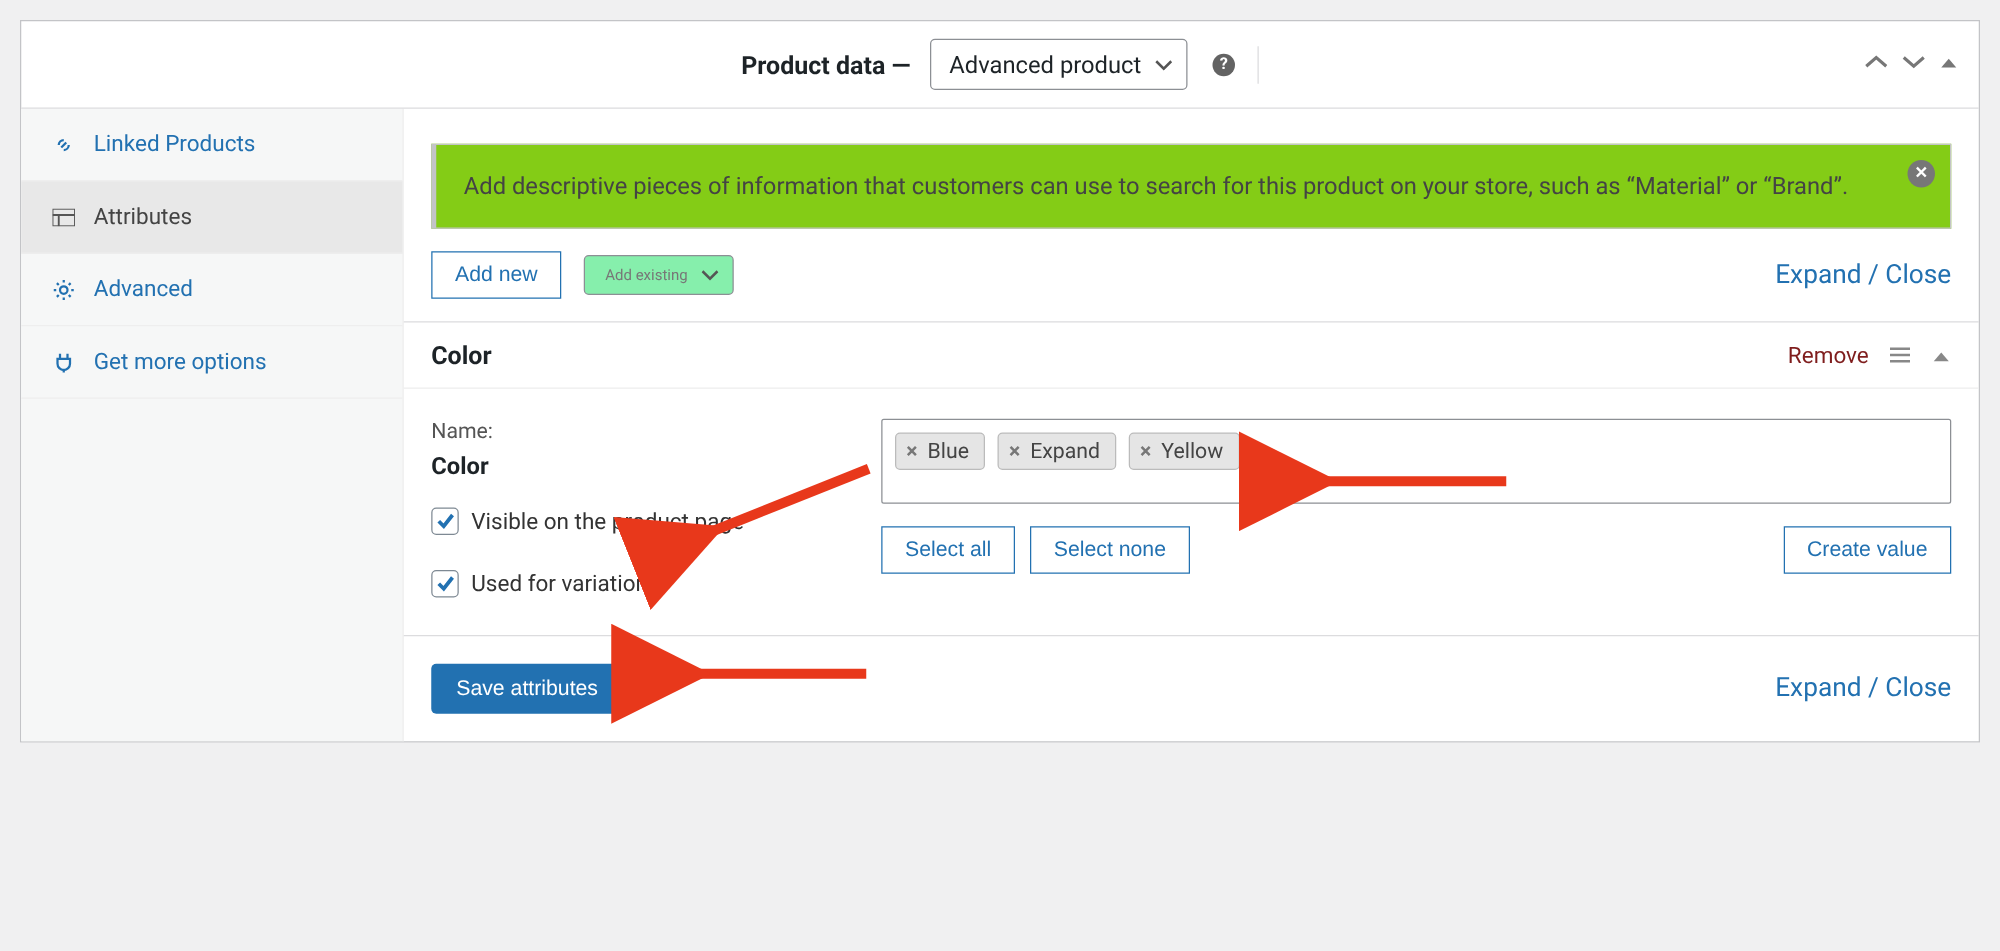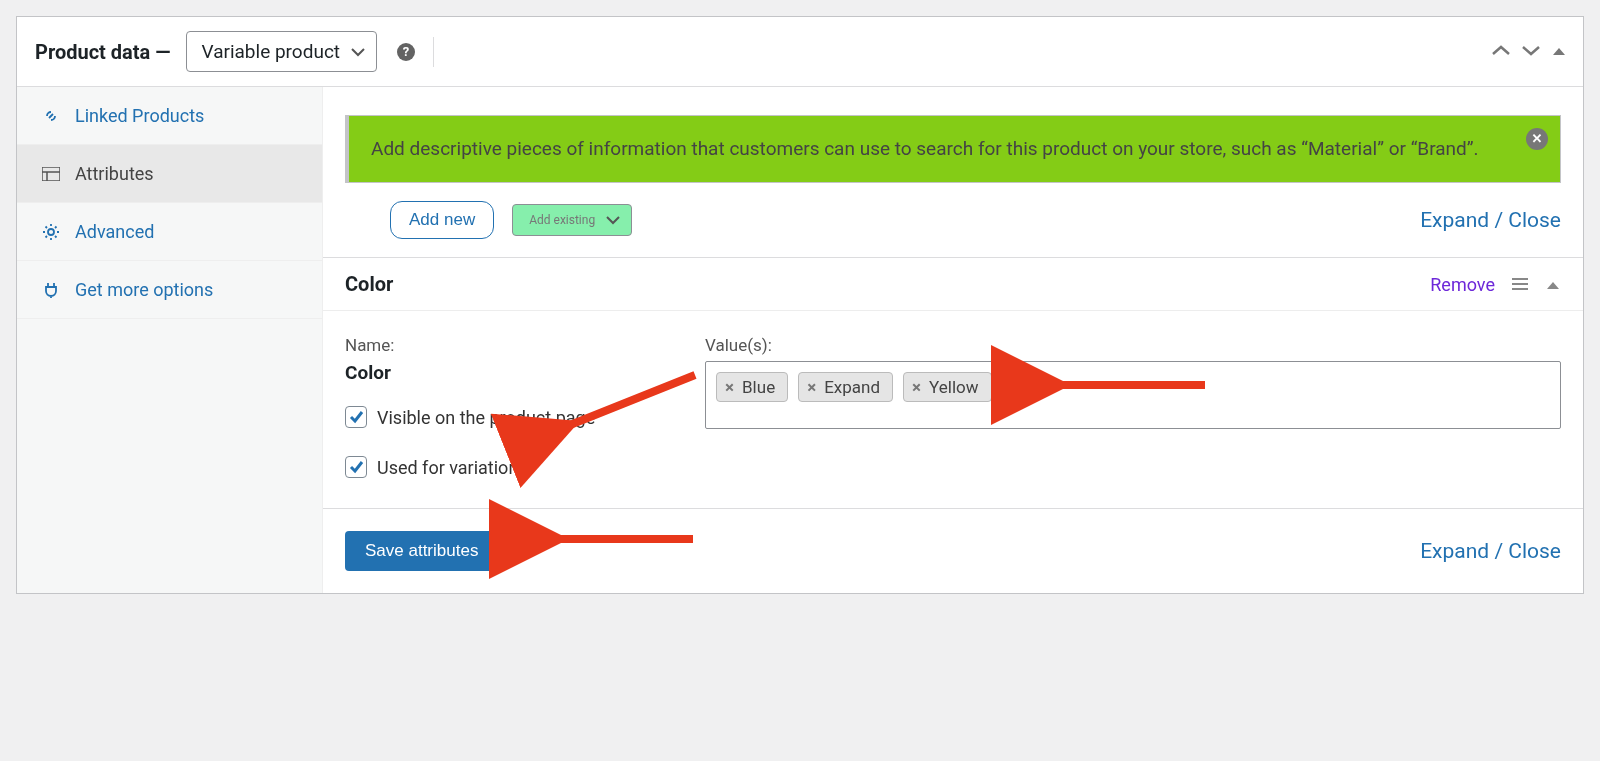--- a/index.html
+++ b/index.html
@@ -1,44 +1,44 @@
 <!DOCTYPE html>
 <html><head>
 <meta charset="utf-8">
 <style>
   * { box-sizing: border-box; margin: 0; padding: 0; }
   body { background: #f0f0f1; font-family: -apple-system, BlinkMacSystemFont, "Segoe UI", Roboto, sans-serif; padding: 16px; font-size: 15px; color: #1d2327; }
   .panel { background: #fff; border: 1px solid #c3c4c7; }
-  .panel-header { display: flex; align-items: center; padding: 14px 18px; border-bottom: 1px solid #dcdcde; position: relative; }
+  .panel-header { display: flex; align-items: center; padding: 14px 18px; border-bottom: 1px solid #dcdcde; position: relative; justify-content: center; }
   .panel-title { font-weight: 700; font-size: 20px; }
   .product-type-select { margin-left: 10px; border: 1px solid #8c8f94; padding: 8px 36px 8px 14px; font-size: 19px; border-radius: 4px; background: #fff; cursor: pointer; position: relative; }
   .select-wrap { position: relative; display: inline-block; margin-left: 6px; }
   .select-caret { position: absolute; right: 12px; top: 50%; transform: translateY(-50%); pointer-events: none; }
   .help-q { margin-left: 20px; width: 18px; height: 18px; background: #636363; color: #fff; border-radius: 50%; font-size: 13px; font-weight: 700; display: flex; align-items: center; justify-content: center; cursor: pointer;}
   .divider-v { margin-left: 18px; width: 1px; height: 30px; background: #dcdcde;}
   .header-controls { position: absolute; right: 16px; display: flex; gap: 10px; color: #777; }
   .header-controls span { cursor: pointer; font-size: 18px;}
   .body { display: flex; }
   .sidebar { width: 306px; background: #f6f7f7; border-right: 1px solid #eee;}
   .tab { display: flex; align-items: center; gap: 14px; padding: 18px 24px; border-bottom: 1px solid #eee; color: #2271b1; cursor: pointer; font-size: 18px;}
   .tab.active { background: #e8e8e8; color: #444; }
   .tab .icon { width: 20px; height: 20px; display: flex; align-items: center; justify-content: center; color: #2271b1;}
   .tab.active .icon { color: #555;}
   .main { flex: 1; position: relative;}
   .info-box { margin: 28px 22px 18px 22px; border: 1px solid #c3c4c7; border-left: 4px solid #c3c4c7; padding: 18px 44px 18px 22px; font-size: 19px; line-height: 1.6; color: #444; position: relative; background: #84cc16;}
   .info-box .dismiss { position: absolute; right: 12px; top: 12px; width: 22px; height: 22px; background: #777; border-radius: 50%; color: #fff; display: flex; align-items: center; justify-content: center; font-size: 13px; cursor: pointer; font-weight: 700;}
   .toolbar { display: flex; align-items: center; gap: 12px; margin: 0 22px 18px 22px; position: relative;}
-  .btn-secondary { border: 1px solid #2271b1; color: #2271b1; background: #fff; padding: 8px 18px; font-size: 17px; border-radius: 12px; cursor: pointer; margin-left: 45px;}
+  .btn-secondary { border: 1px solid #2271b1; color: #2271b1; background: #fff; padding: 8px 18px; font-size: 17px; border-radius: 0; cursor: pointer;}
   .select-like { border: 1px solid #8c8f94; padding: 8px 36px 8px 16px; font-size: 12px; border-radius: 4px; color: #777; background: #86efac; cursor: pointer;}
   .expand-close { position: absolute; right: 0; color: #2271b1; font-size: 21px;}
   .expand-close a { color: #2271b1; cursor: pointer;}
   .attr-block { border-top: 1px solid #dcdcde;}
   .attr-header { display: flex; align-items: center; padding: 14px 22px; font-weight: 700; font-size: 20px; border-bottom: 1px solid #ededed;}
   .attr-header .right { margin-left: auto; display: flex; align-items: center; gap: 16px;}
-  .remove-link { color: #6d28d9; font-weight: 400; font-size: 18px; cursor: pointer;}
+  .remove-link { color: #7f1d1d; font-weight: 400; font-size: 18px; cursor: pointer;}
   .drag-handle { color: #888; cursor: move;}
   .toggle-tri { color: #888; cursor: pointer;}
   .attr-body { display: flex; padding: 24px 22px 30px 22px; gap: 40px;}
   .attr-left { width: 320px; position: relative;}
   .attr-right { flex: 1; position: relative;}
   .lbl { color: #555; font-size: 17px; margin-bottom: 6px;}
   .name-val { font-weight: 700; font-size: 19px; margin-bottom: 22px;}
   .chk-row { display: flex; align-items: center; gap: 10px; margin: 20px 0 0 0; font-size: 18px; color: #333;}
   .chk { width: 22px; height: 22px; border: 1px solid #7e8993; border-radius: 4px; display: flex; align-items: center; justify-content: center; background: #fff; cursor: pointer;}
   .chk svg { stroke: #2271b1; stroke-width: 3; fill: none;}
@@ -54,21 +54,21 @@
 </style>
 </head>
 <body>
 
 <div class="panel">
 
   <div class="panel-header">
     <span class="panel-title">Product data —</span>
     <div class="select-wrap">
       <div class="product-type-select">
-        <span>Variable product</span>
+        <span>Advanced product</span>
       </div>
       <span class="select-caret">
         <svg width="14" height="10" viewBox="0 0 14 10">
             <path d="M1 2 L7 8 L13 2" stroke="#555" stroke-width="2" fill="none"></path>
           </svg>
       </span>
     </div>
     <div class="help-q">?</div>
     <div class="divider-v"></div>
     <div class="header-controls">
@@ -192,21 +192,20 @@
               <div class="chk">
                 <svg width="16" height="16" viewBox="0 0 16 16">
                     <path d="M3 8 L7 12 L14 3"></path>
                   </svg>
               </div>
               <span>Used for variations</span>
             </div>
           </div>
 
           <div class="attr-right">
-            <div class="lbl">Value(s):</div>
             <div class="tag-input">
               <span class="tag">
                   <span class="x">×</span>
                   <span>Blue</span>
                 </span>
               <span class="tag">
                   <span class="x">×</span>
                   <span>Expand</span>
                 </span>
               <span class="tag">
@@ -219,20 +218,26 @@
               <svg width="180" height="40">
                   <defs>
                     <marker id="ah2" markerWidth="10" markerHeight="10" refX="2" refY="5" orient="auto">
                       <path d="M10 0 L0 5 L10 10 Z" fill="#e8381b"></path>
                     </marker>
                   </defs>
                   <line x1="170" y1="20" x2="20" y2="20" stroke="#e8381b" stroke-width="8" marker-end="url(#ah2)"></line>
                 </svg>
             </div>
 
+            <div class="btn-row">
+              <button class="btn-secondary">Select all</button>
+              <button class="btn-secondary">Select none</button>
+              <div class="spacer"></div>
+              <button class="btn-secondary">Create value</button>
+            </div>
           </div>
         </div>
       </div>
 
       <div class="footer">
         <button class="btn-primary">Save attributes</button>
 
         <div class="arrow" style="left:210px; top:10px;">
           <svg width="170" height="40">
               <defs>

